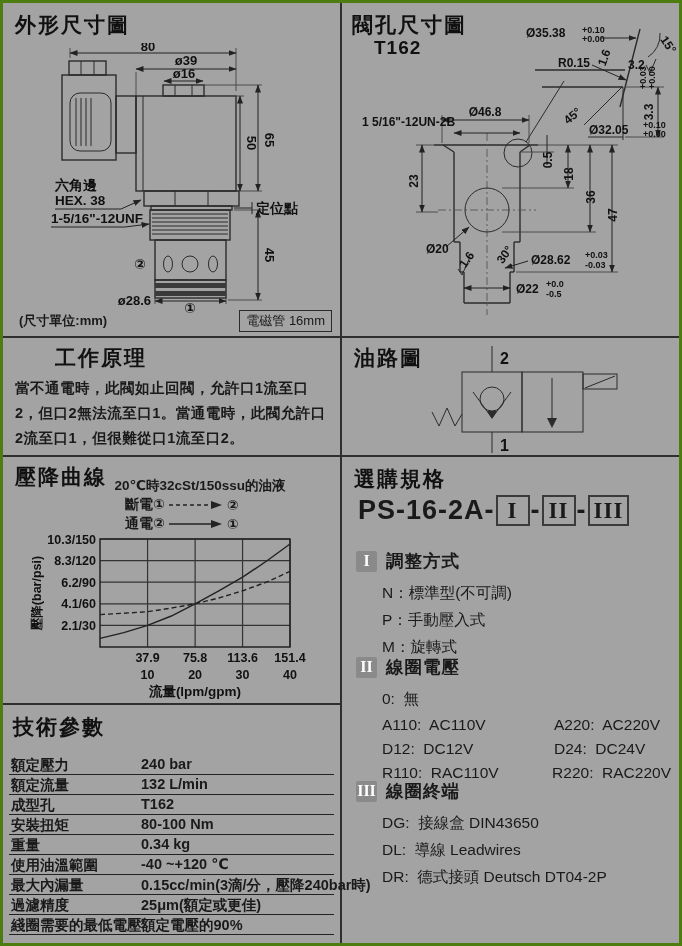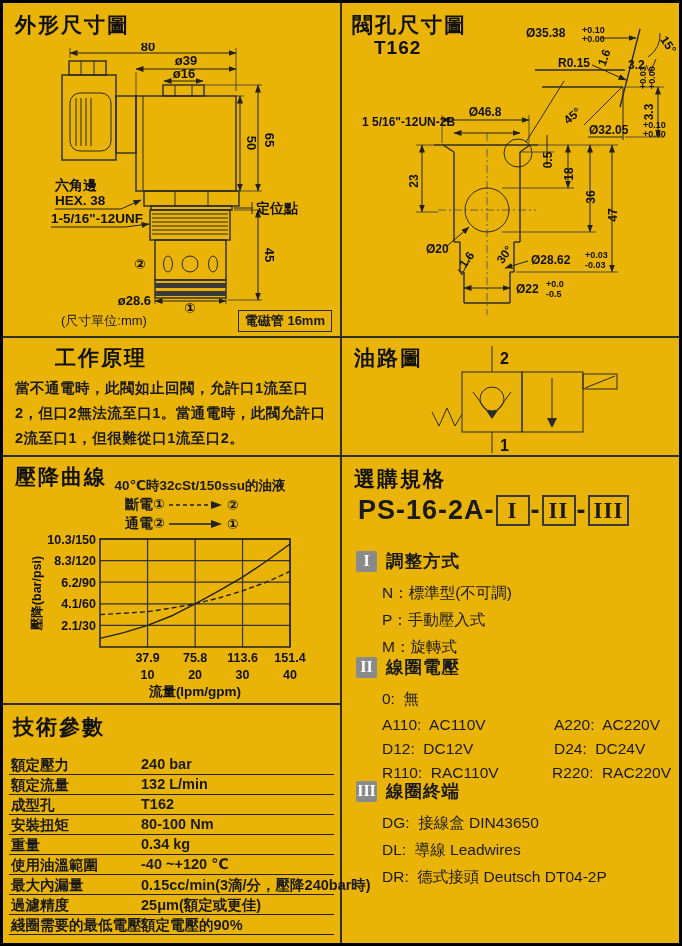--- a/index.html
+++ b/index.html
@@ -1,23 +1,23 @@
 <!DOCTYPE html>
 <html><head>
 <meta charset="utf-8">
 <style>
   html,body{margin:0;padding:0;background:#d9d9d9;}
-  .page{position:relative;width:682px;height:946px;background:#eab308;border:3px solid #000000;
+  .page{position:relative;width:682px;height:946px;background:#a3a3a3;border:3px solid #4d7c0f;
         box-sizing:border-box;font-family:"Liberation Sans","DejaVu Sans",sans-serif;color:#1a1a1a;overflow:hidden;}
   .divider{position:absolute;background:#2e2e2e;}
   .panel{position:absolute;}
   .ptitle{position:absolute;font-size:21px;font-weight:bold;letter-spacing:2px;color:#111;white-space:nowrap;}
   .subtitle{position:absolute;font-size:19px;font-weight:bold;letter-spacing:1px;color:#111;}
-  .note{position:absolute;font-size:13px;font-weight:400;margin-left:42px;}
-  .boxed-note{position:absolute;border:1.5px solid #2b2b2b;padding:1px 6px;font-size:13px;font-weight:700;margin-left:10px;}
+  .note{position:absolute;font-size:13px;font-weight:700;}
+  .boxed-note{position:absolute;border:1.5px solid #2b2b2b;padding:1px 6px;font-size:13px;font-weight:400;margin-left:10px;}
   .body-text{position:absolute;font-size:14.5px;font-weight:600;line-height:1.72;letter-spacing:0.5px;}
   svg{position:absolute;}
   svg text{font-family:"Liberation Sans","DejaVu Sans",sans-serif;}
   .dimtext{font-size:12px;font-weight:600;fill:#111;}
   .dimtext13{font-size:13px;font-weight:600;fill:#111;}
   .tol{font-size:9px;font-weight:600;fill:#111;}
   .dim{stroke:#222;stroke-width:1;fill:none;}
   .ext{stroke:#444;stroke-width:0.9;fill:none;}
   .bodyln{stroke:#2b2b2b;stroke-width:1.4;fill:none;}
   .thin{stroke:#2b2b2b;stroke-width:1;fill:none;}
@@ -309,21 +309,21 @@
         <rect class="thin" x="241" y="36" width="34" height="15"></rect>
         <line class="thin" x1="243" y1="50" x2="273" y2="38"></line>
       </g>
       <text class="dimtext13" x="158" y="26" style="font-size:16px">2</text>
       <text class="dimtext13" x="158" y="113" style="font-size:16px">1</text>
     </svg>
   </div>
 
   <div class="panel" style="left:0;top:454px;width:337px;height:246px;">
     <div class="ptitle" style="left:12px;top:6px;">壓降曲線</div>
-    <div class="chart-header">40℃時32cSt/150ssu的油液</div>
+    <div class="chart-header">20℃時32cSt/150ssu的油液</div>
     <div class="legend">
       <div class="legend-row">
         <span>斷電①</span>
         <svg width="58" height="12" viewBox="0 0 58 12">
           <line x1="2" y1="6" x2="44" y2="6" stroke="#222" stroke-width="1.4" stroke-dasharray="4 3"></line>
           <polygon points="44,2 55,6 44,10" fill="#222"></polygon>
         </svg>
         <span>②</span>
       </div>
       <div class="legend-row">

